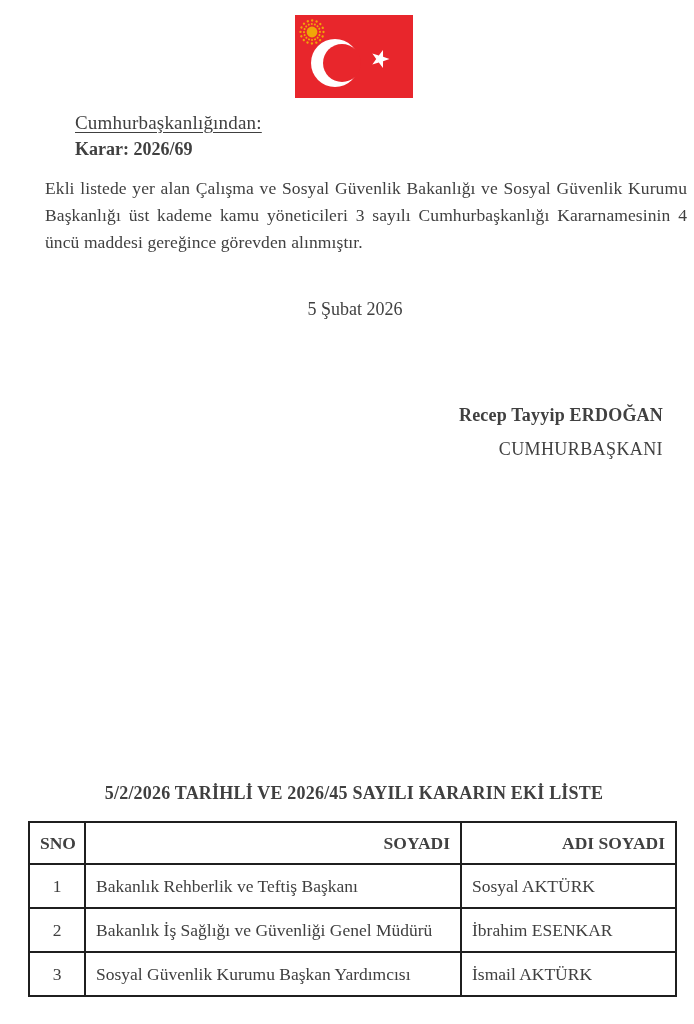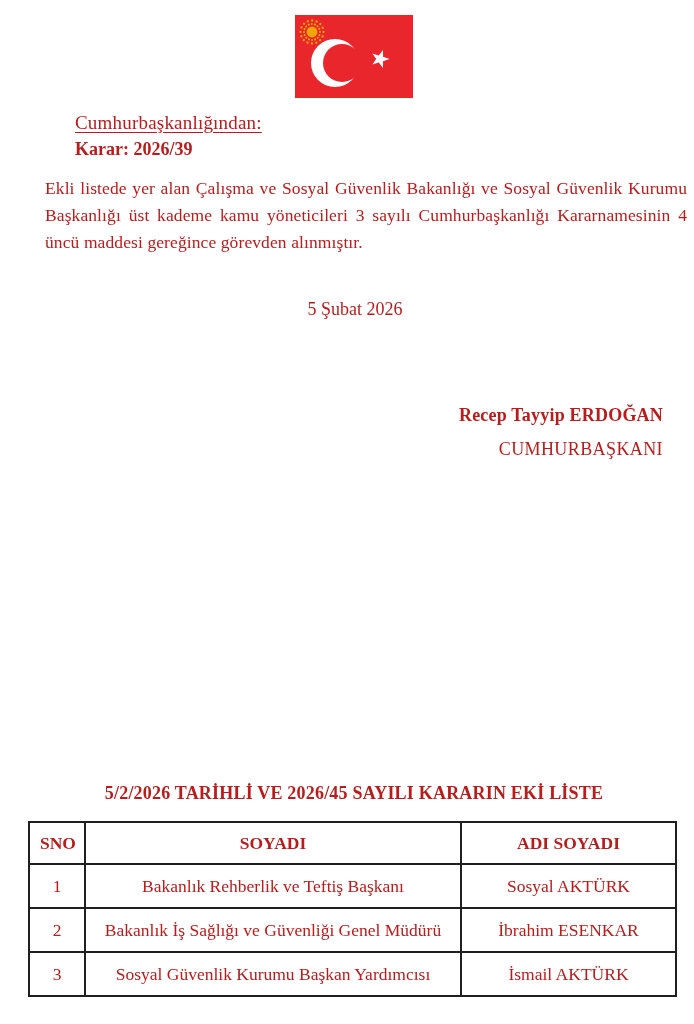--- a/index.html
+++ b/index.html
@@ -3,21 +3,21 @@
 <meta charset="utf-8">
 <style>
   * { margin: 0; padding: 0; box-sizing: border-box; }
   html, body { background: #ffffff; }
   .page {
     position: relative;
     width: 694px;
     height: 1024px;
     background: #ffffff;
     font-family: "Liberation Serif", "DejaVu Serif", serif;
-    color: #b91c1c;
+    color: #404040;
     overflow: hidden;
   }
 
   .flag {
     position: absolute;
     left: 295px;
     top: 15px;
     width: 118px;
     height: 83px;
   }
@@ -97,22 +97,22 @@
     width: 647px;
     border-collapse: collapse;
     table-layout: fixed;
     font-size: 17.5px;
   }
   .annex-table th, .annex-table td {
     border: 2px solid #1f1f1f;
     padding: 0 10px;
     background: #ffffff;
   }
-  .annex-table th { font-weight: bold; text-align: center; height: 42px; }
-  .annex-table td { height: 44px; text-align: center; }
+  .annex-table th { font-weight: bold; text-align: right; height: 42px; }
+  .annex-table td { height: 44px; text-align: left; }
   .annex-table td.c-sno { text-align: center; padding: 0; }
   .col-sno { width: 56px; }
   .col-unvani { width: 376px; }
   .col-adi { width: 215px; }
 </style>
 </head>
 <body>
 
 <div class="page">
 
@@ -125,21 +125,21 @@
 
       <polygon points="0,-9.5 2.23,-3.08 9.03,-2.94 3.61,1.18 5.58,7.69 0,3.8 -5.58,7.69 -3.61,1.18 -9.03,-2.94 -2.23,-3.08" fill="#ffffff" transform="translate(85,44) rotate(90)"></polygon>
 
       <circle cx="17" cy="17" r="5.4" fill="#f0a608"></circle>
       <circle cx="17" cy="17" r="8" fill="none" stroke="#f0a608" stroke-width="2" stroke-dasharray="0.1 3.0" stroke-linecap="round"></circle>
       <circle cx="17" cy="17" r="11.5" fill="none" stroke="#f0a608" stroke-width="2.3" stroke-dasharray="0.1 4.4" stroke-linecap="round"></circle>
     </svg>
   </div>
 
   <div class="from-line">Cumhurbaşkanlığından:</div>
-  <div class="decision-no">Karar: 2026/39</div>
+  <div class="decision-no">Karar: 2026/69</div>
 
   <p class="body-par">Ekli listede yer alan Çalışma ve Sosyal Güvenlik Bakanlığı ve Sosyal Güvenlik Kurumu Başkanlığı üst kademe kamu yöneticileri 3 sayılı Cumhurbaşkanlığı Kararnamesinin 4 üncü maddesi gereğince görevden alınmıştır.</p>
 
   <div class="date-line">5 Şubat 2026</div>
 
   <div class="signature">
     <div class="sig-name">Recep Tayyip ERDOĞAN</div>
     <div class="sig-title">CUMHURBAŞKANI</div>
   </div>
 

